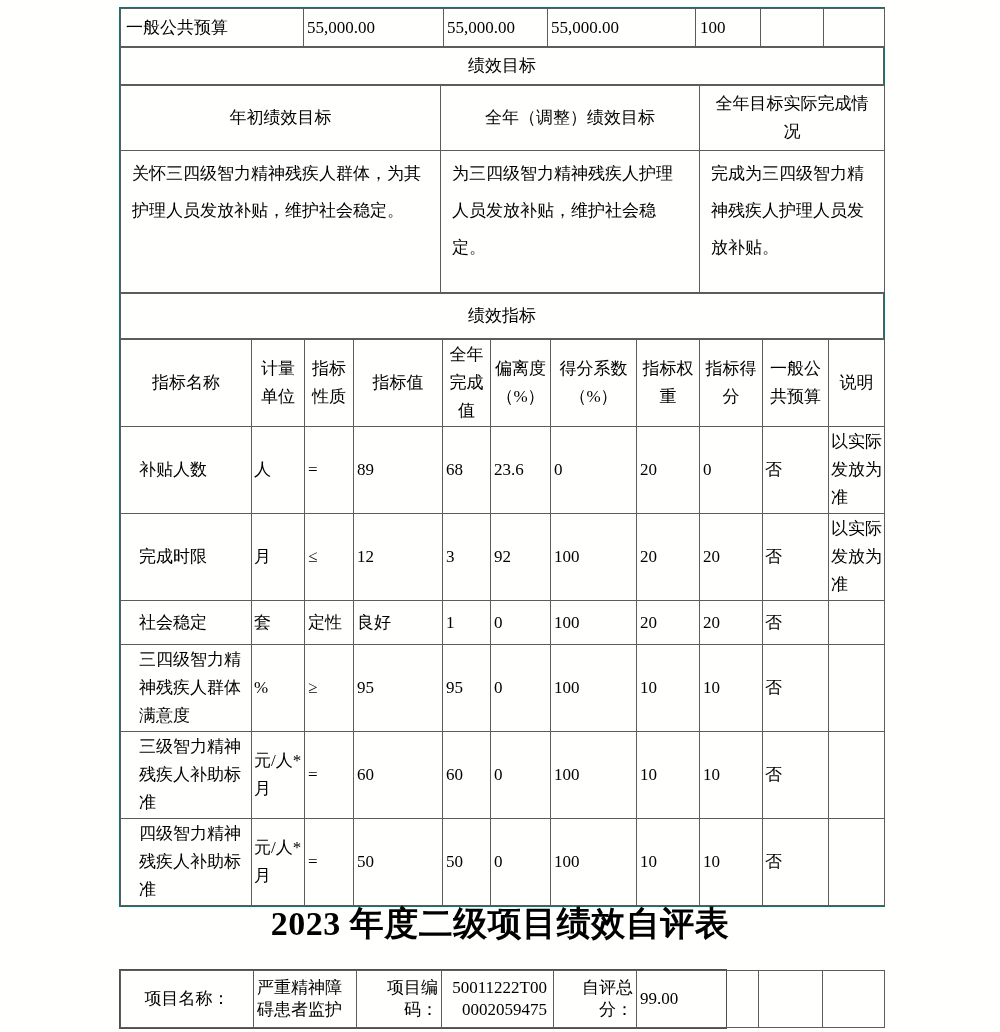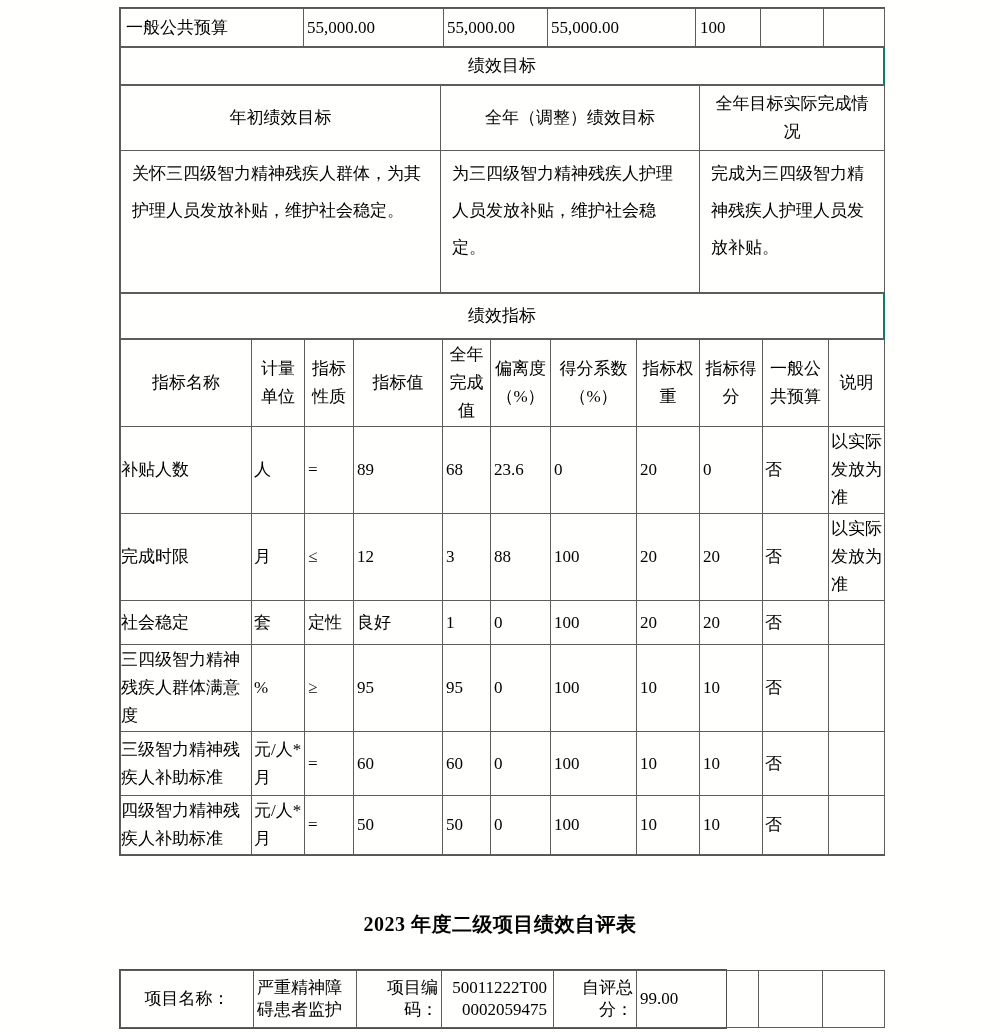--- a/index.html
+++ b/index.html
@@ -40,29 +40,29 @@
   .r-sectitle2 { height:45px; }
   
   .r-goalhead { height:65px; }
   .r-goalbody { height:142px; }
   .goal-cell { vertical-align:top; padding:4px 11px 2px 11px; line-height:37px;margin-top:7px; }
   
   .r-indhead { height:86px; }
   .ind-head { padding:1px 2px; line-height:28px; }
   .h85 { height:85px; } .h86 { height:86px; } .h44 { height:44px; }
   .h64 { height:64px; } .h58 { height:58px; }
-  .ind-name { padding-left:0; padding-right:2px;margin-left:12px; }
+  .ind-name { padding-left:18px; padding-right:2px;margin-left:12px; }
   .ind-unit { padding-left:2px; padding-right:2px; word-break:break-all; }
   .ind-num { padding-right:3px; }
   .ind-core { padding-left:2px; }
   .ind-note { padding:1px 2px; }
   
   .page-title {
     position:absolute; left:0; top:899px; width:1000px; height:52px;
-    text-align:center; font-weight:bold; font-size:20px; line-height:50px;
+    text-align:center; font-weight:bold; font-size:34px; line-height:50px;
     letter-spacing:0.5px;
   }
   
   .r-bottom { height:57px; }
   .doc2 td { line-height:22px; }
   .bt-namelbl { text-align:center; }
   .bt-nameval { padding-left:3px; padding-right:3px; }
   .bt-codelbl { text-align:right; padding-right:3px; }
   .bt-codeval { padding-left:2px; padding-right:6px; word-break:break-all;text-align:right; }
   .bt-scorelbl { text-align:right; padding-right:3px; }
@@ -174,21 +174,21 @@
       <td class="al ind-core">否</td>
       <td class="al ind-note">以实际发放为准</td>
     </tr>
 
     <tr class="h86">
       <td class="al ind-name">完成时限</td>
       <td class="al ind-unit">月</td>
       <td class="al">≤</td>
       <td class="ar ind-num">12</td>
       <td class="ar ind-num">3</td>
-      <td class="ar ind-num">88</td>
+      <td class="ar ind-num">92</td>
       <td class="ar ind-num">100</td>
       <td class="ar ind-num">20</td>
       <td class="ar ind-num">20</td>
       <td class="al ind-core">否</td>
       <td class="al ind-note">以实际发放为准</td>
     </tr>
 
     <tr class="h44">
       <td class="al ind-name">社会稳定</td>
       <td class="al ind-unit">套</td>

